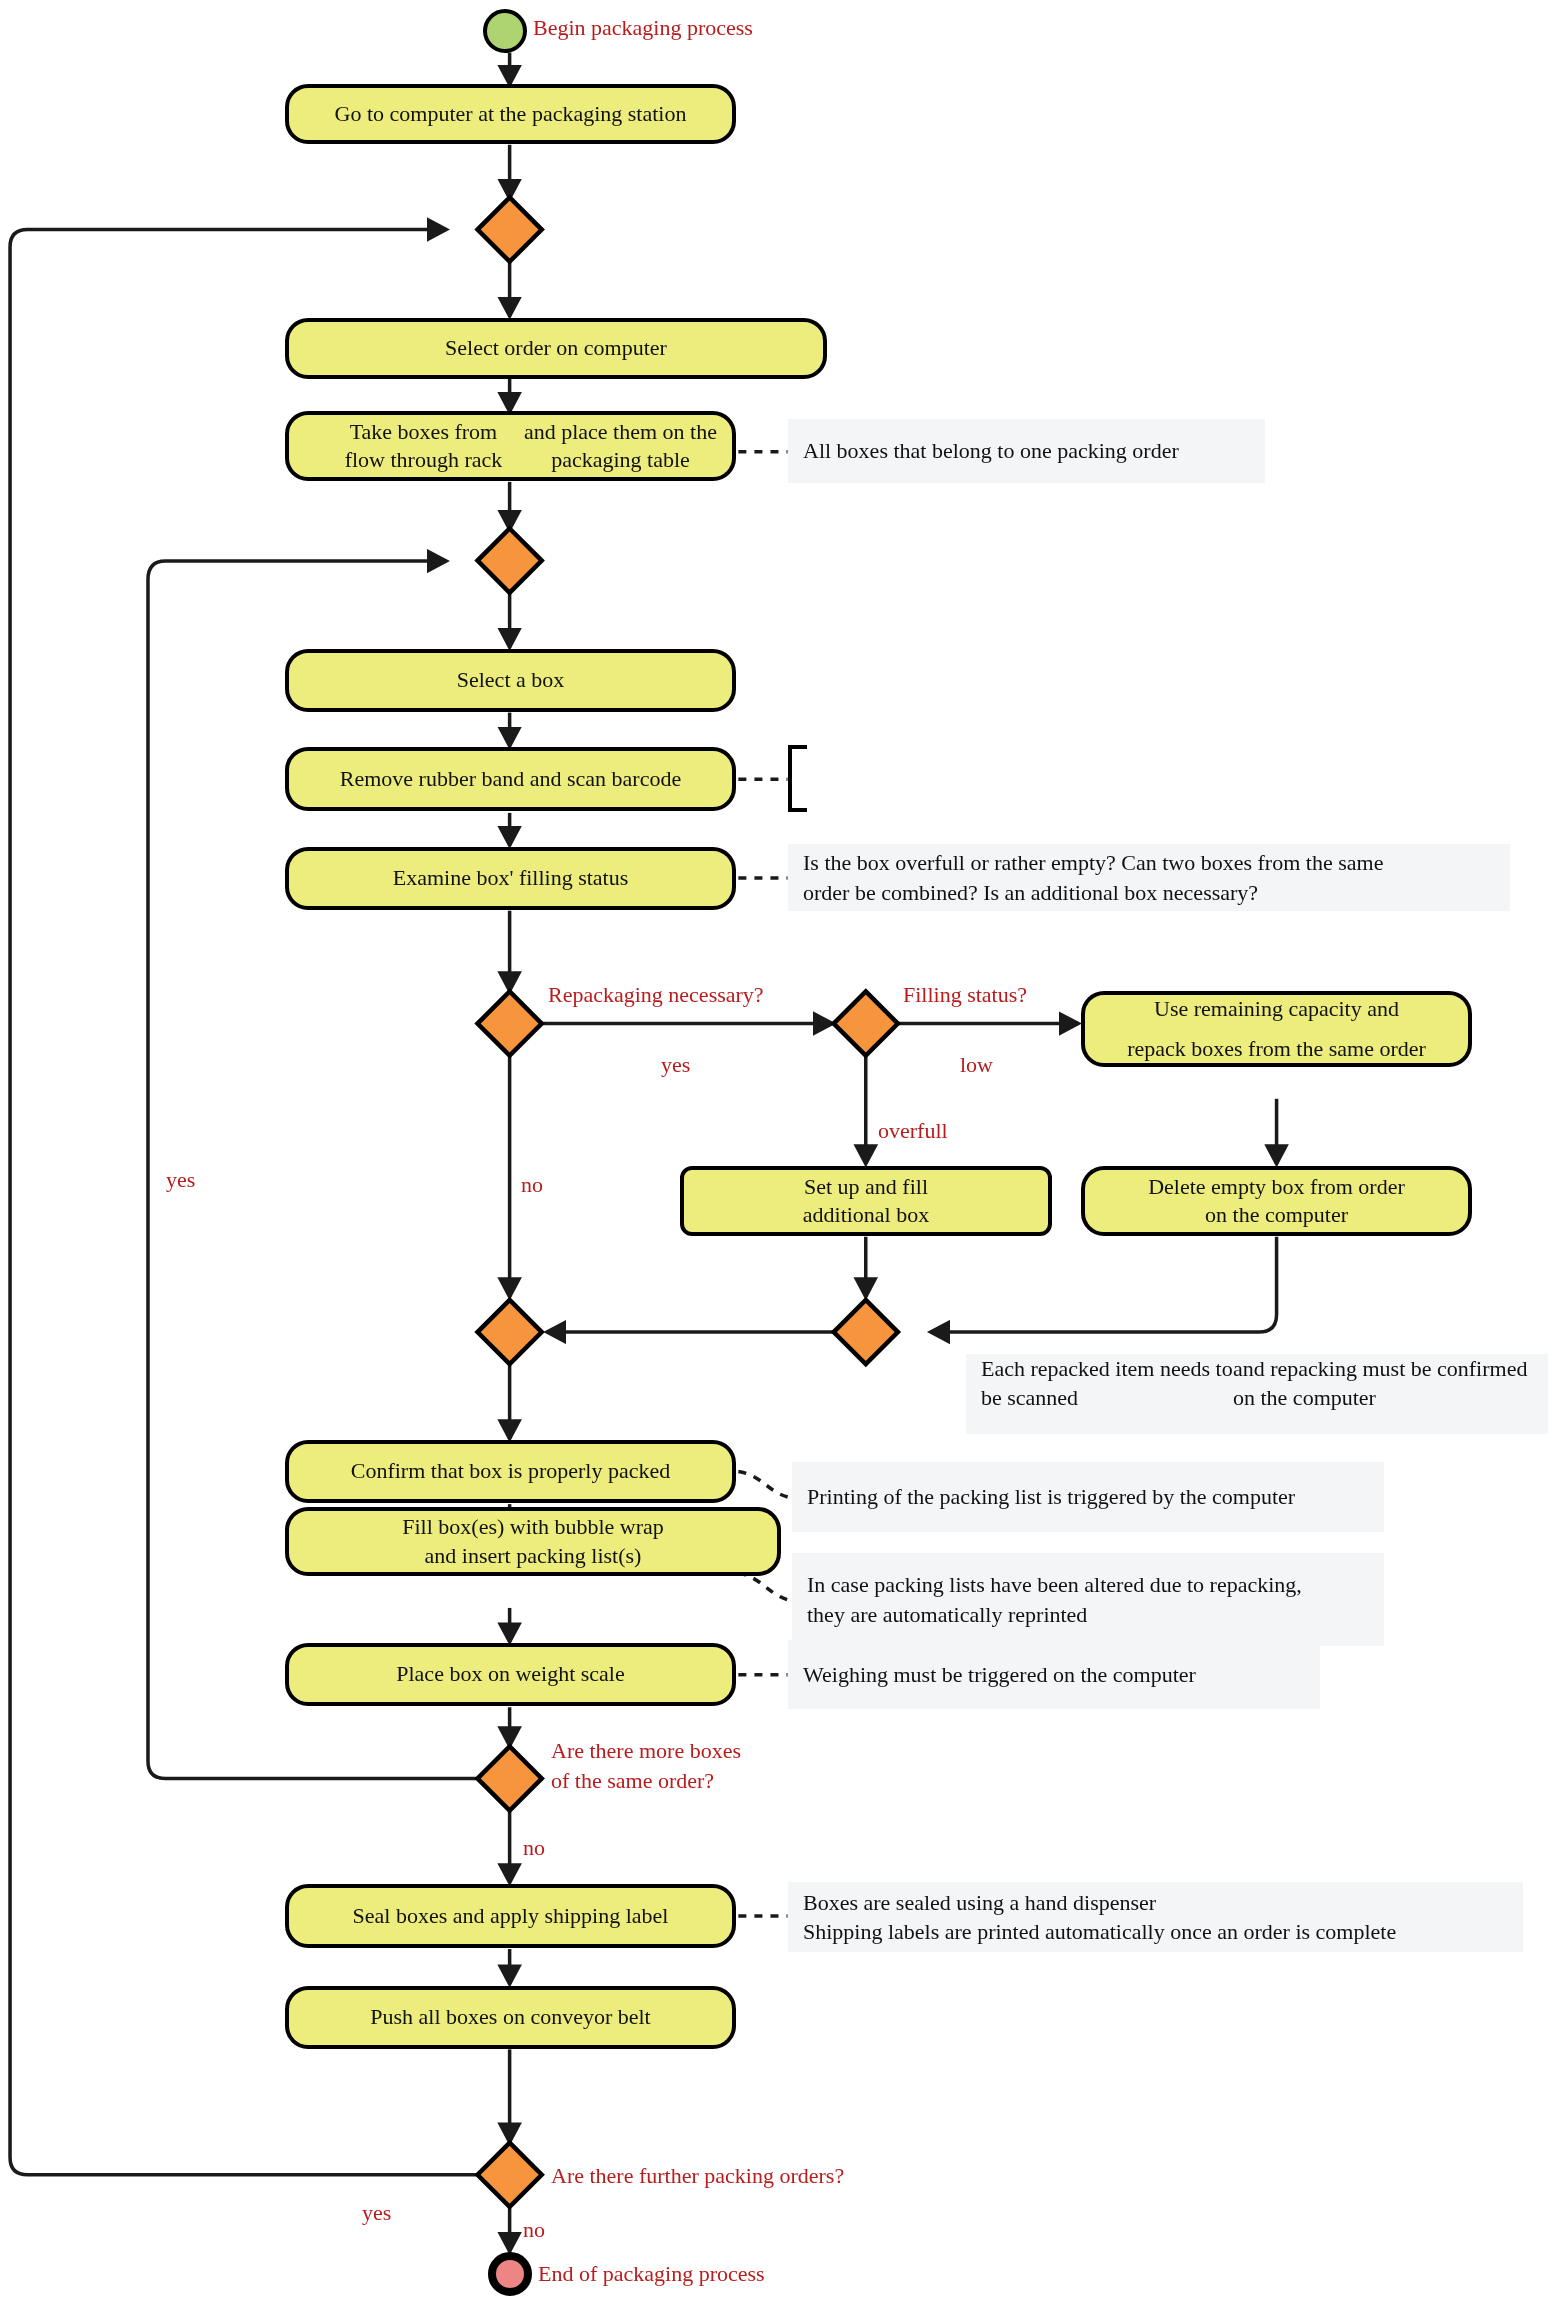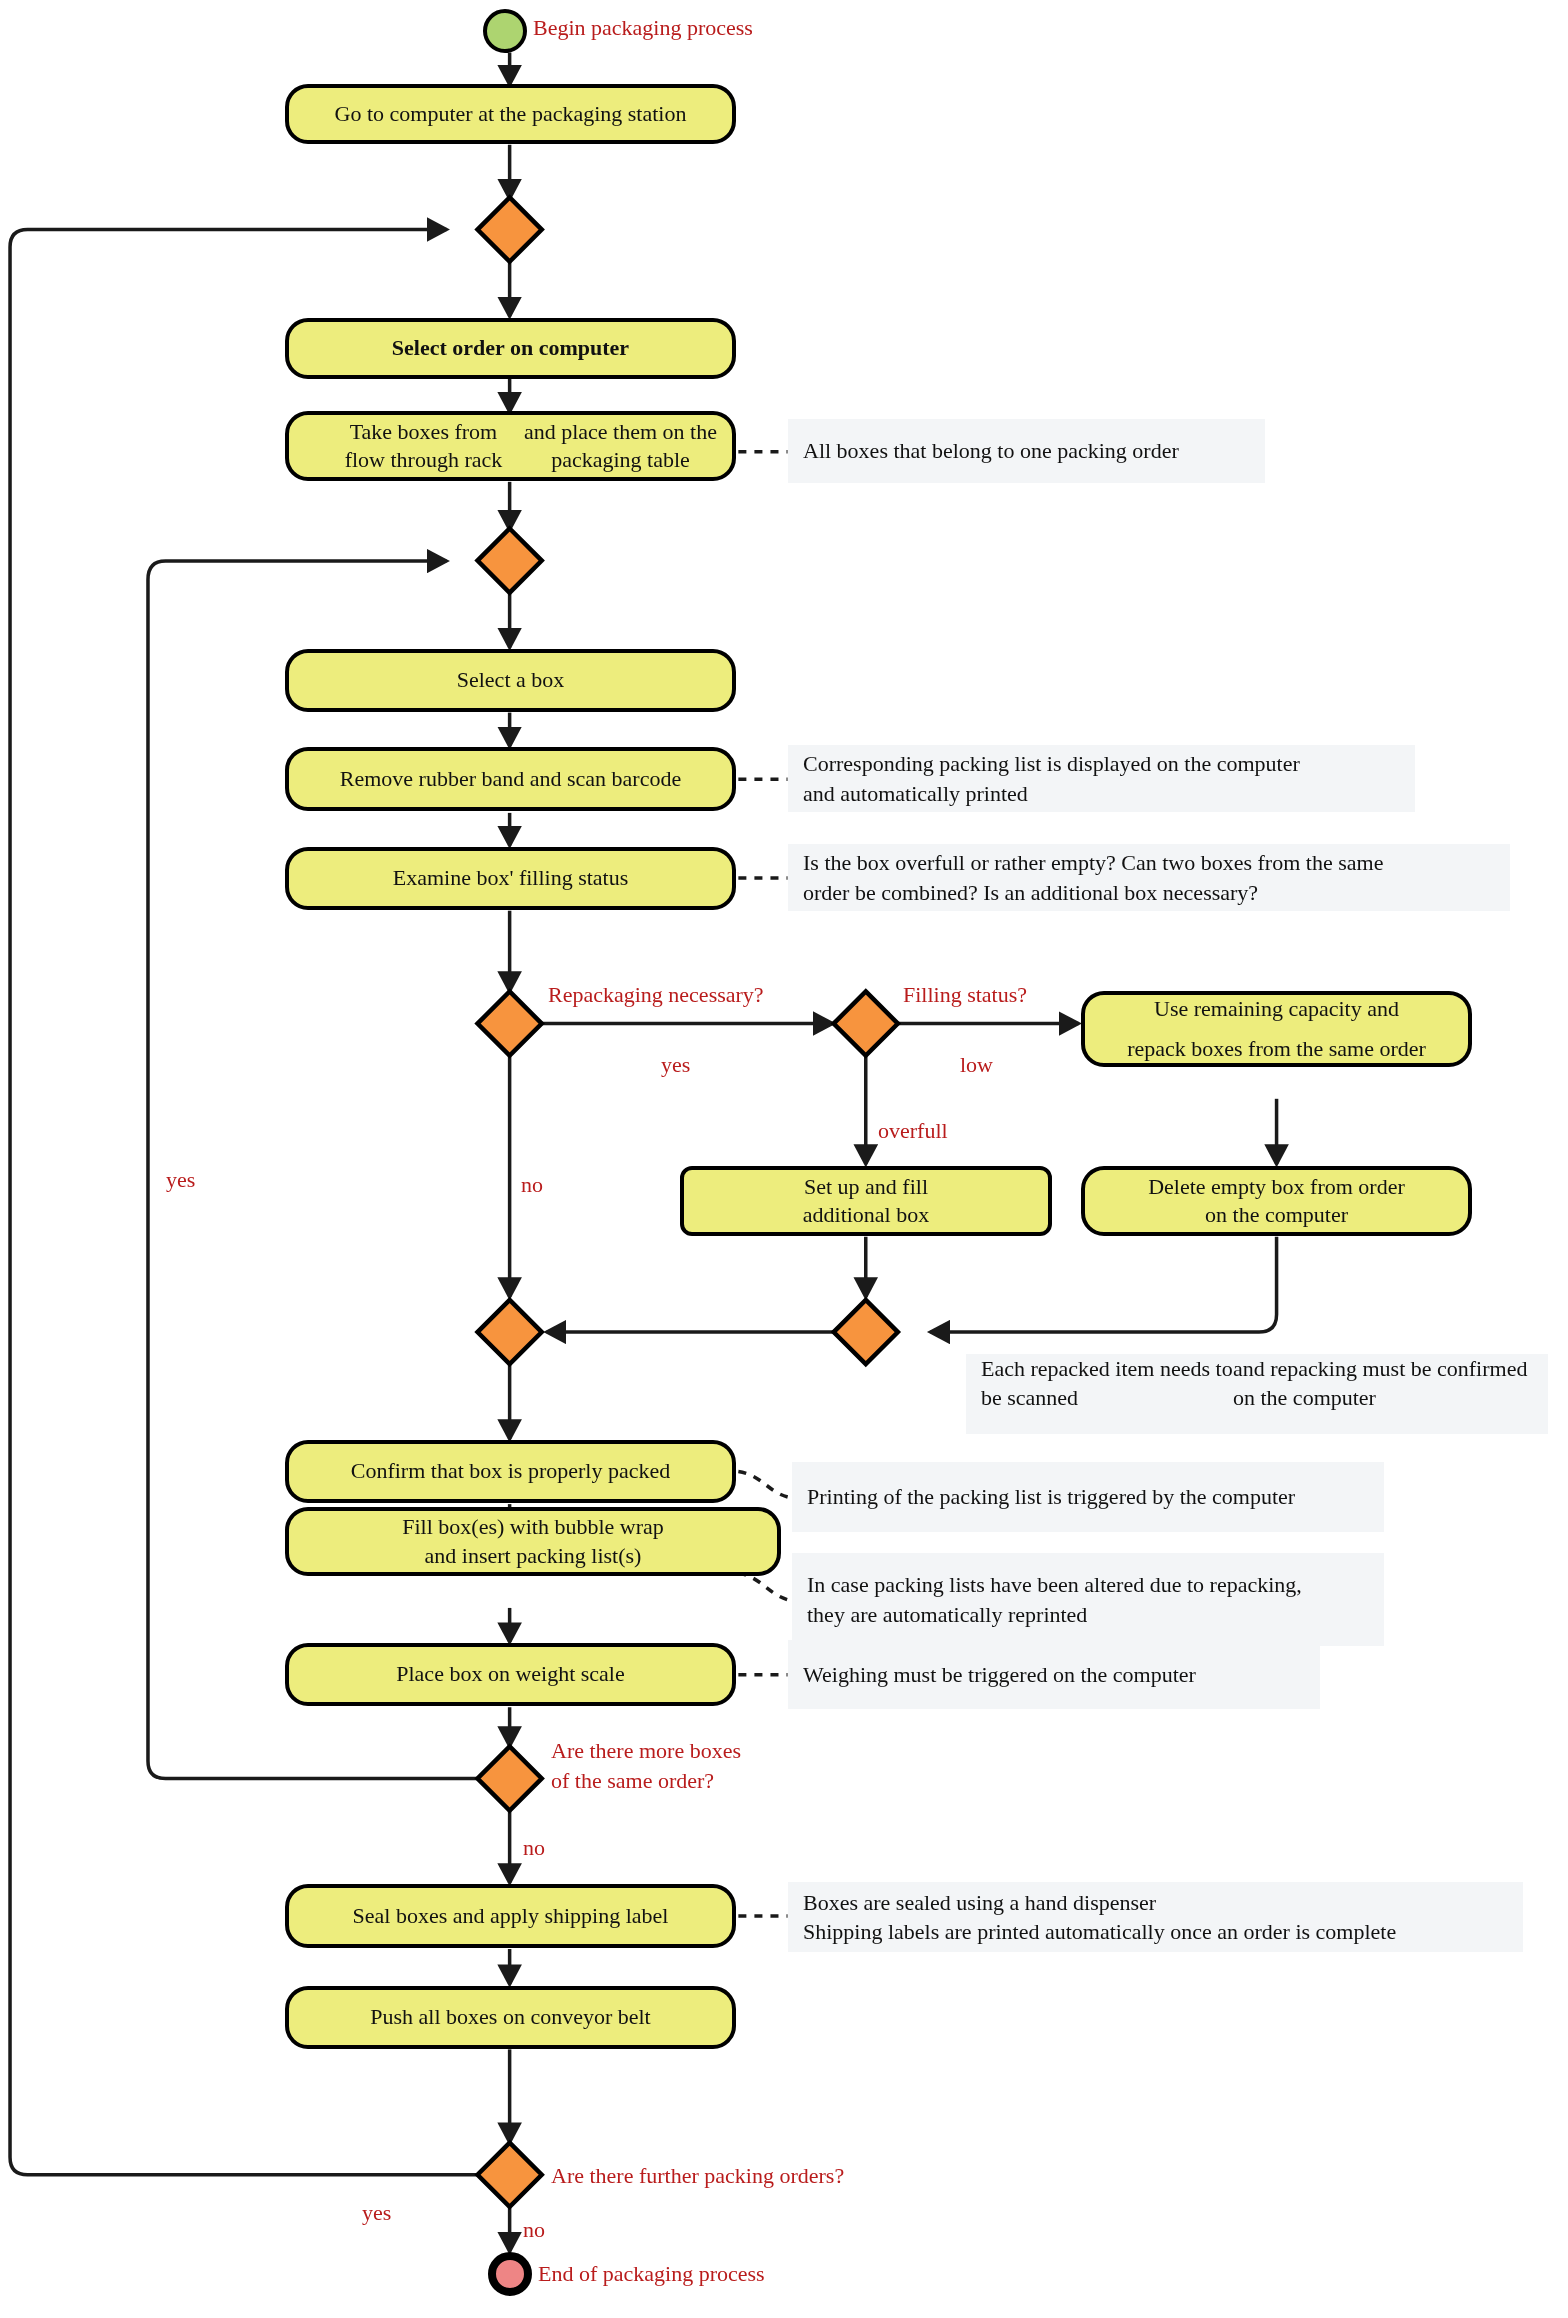--- a/index.html
+++ b/index.html
@@ -153,21 +153,21 @@
     </g>
   </svg>
 
   <div class="node startnode" style="left:483px;top:9px;width:44px;height:44px;"></div>
   <div class="lbl" style="left:533px;top:14px;">Begin packaging process</div>
 
   <div class="node action" style="left:285px;top:84px;width:451px;height:60px;">
     <span>Go to computer at the packaging station</span>
   </div>
 
-  <div class="node action" style="left:285px;top:318px;width:451px;height:61px;font-weight:bold;">
+  <div class="node action" style="left:285px;top:318px;width:542px;height:61px;">
     <span>Select order on computer</span>
   </div>
 
   <div class="node action" style="left:285px;top:411px;width:451px;height:70px;padding-left:40px;">
     <span>Take boxes from flow through rack</span>
     <span>and place them on the packaging table</span>
   </div>
 
   <div class="node action" style="left:285px;top:649px;width:451px;height:63px;">
     <span>Select a box</span>
@@ -231,24 +231,20 @@
   <div class="lbl" style="left:523px;top:1834px;">no</div>
   <div class="lbl" style="left:362px;top:2199px;">yes</div>
   <div class="lbl" style="left:523px;top:2216px;">no</div>
 
   <div class="note-bracket" style="left:788px;top:419px;height:64px;"></div>
   <div class="node note" style="left:788px;top:419px;width:477px;height:64px;">
     <span>All boxes that belong to one packing order</span>
   </div>
 
   <div class="note-bracket" style="left:788px;top:745px;height:67px;"></div>
-  <div class="node note" style="left:788px;top:745px;width:627px;height:67px;flex-direction:column;align-items:flex-start;justify-content:center;">
-    <span>Corresponding packing list is displayed on the computer</span>
-    <span>and automatically printed</span>
-  </div>
 
   <div class="note-bracket" style="left:788px;top:844px;height:67px;"></div>
   <div class="node note" style="left:788px;top:844px;width:722px;height:67px;flex-direction:column;align-items:flex-start;justify-content:center;">
     <span>Is the box overfull or rather empty? Can two boxes from the same</span>
     <span>order be combined? Is an additional box necessary?</span>
   </div>
 
   <div class="note-bracket" style="left:966px;top:1354px;height:80px;"></div>
   <div class="node note" style="left:966px;top:1354px;width:582px;height:80px;align-items:flex-start;justify-content:center;">
     <span>Each repacked item needs to be scanned</span>

